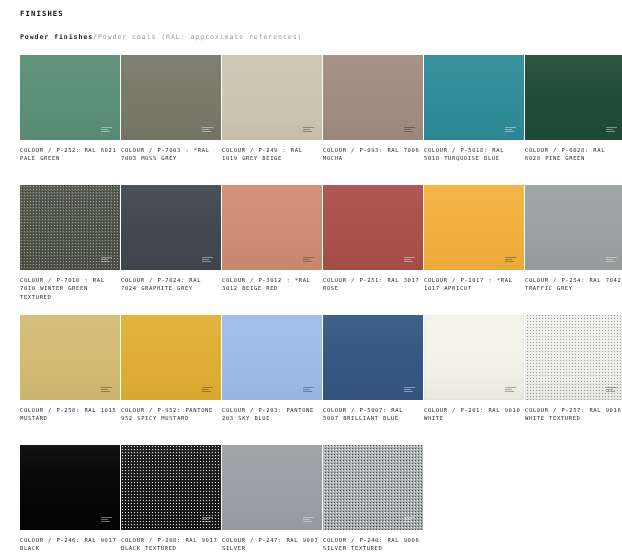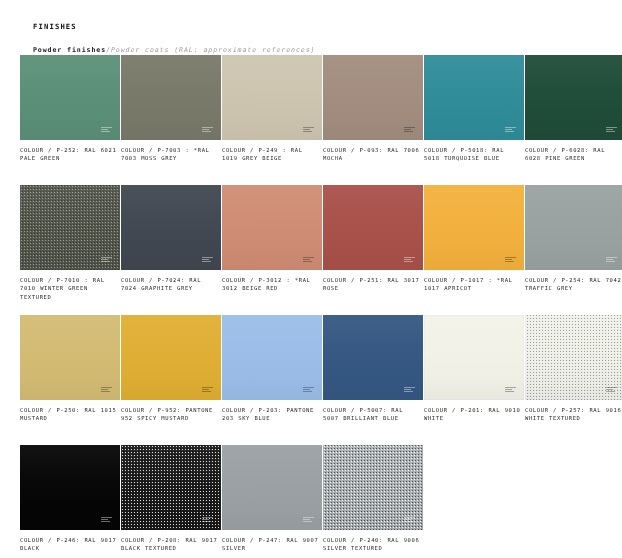--- a/index.html
+++ b/index.html
@@ -13,21 +13,21 @@
     font-family: "DejaVu Sans Mono", "Liberation Mono", monospace;
     color: #1a1a1a;
     overflow: hidden;
   }
 
   .page {
     position: relative;
     width: 516px;
     height: 558px;
     box-sizing: border-box;
-    padding: 13px;
+    padding: 0;
   }
 
   
   .header {
     padding: 8px 0 0 20px;
   }
   .page-title {
     font-size: 7.2px;
     letter-spacing: 1.15px;
     font-weight: 700;
@@ -46,21 +46,20 @@
     font-weight: 700;
     color: #1a1a1a;
   }
   .subtitle-sep {
     color: #8f8f8f;
     font-weight: 400;
   }
   .subtitle-muted {
     color: #9a9a9a;
     font-weight: 400;
-    font-style: italic;
   }
 
   
   .swatch-grid {
     position: absolute;
     top: 55px;
     left: 20px;
     width: 582px;
     display: grid;
     grid-template-columns: repeat(6, 100px);

